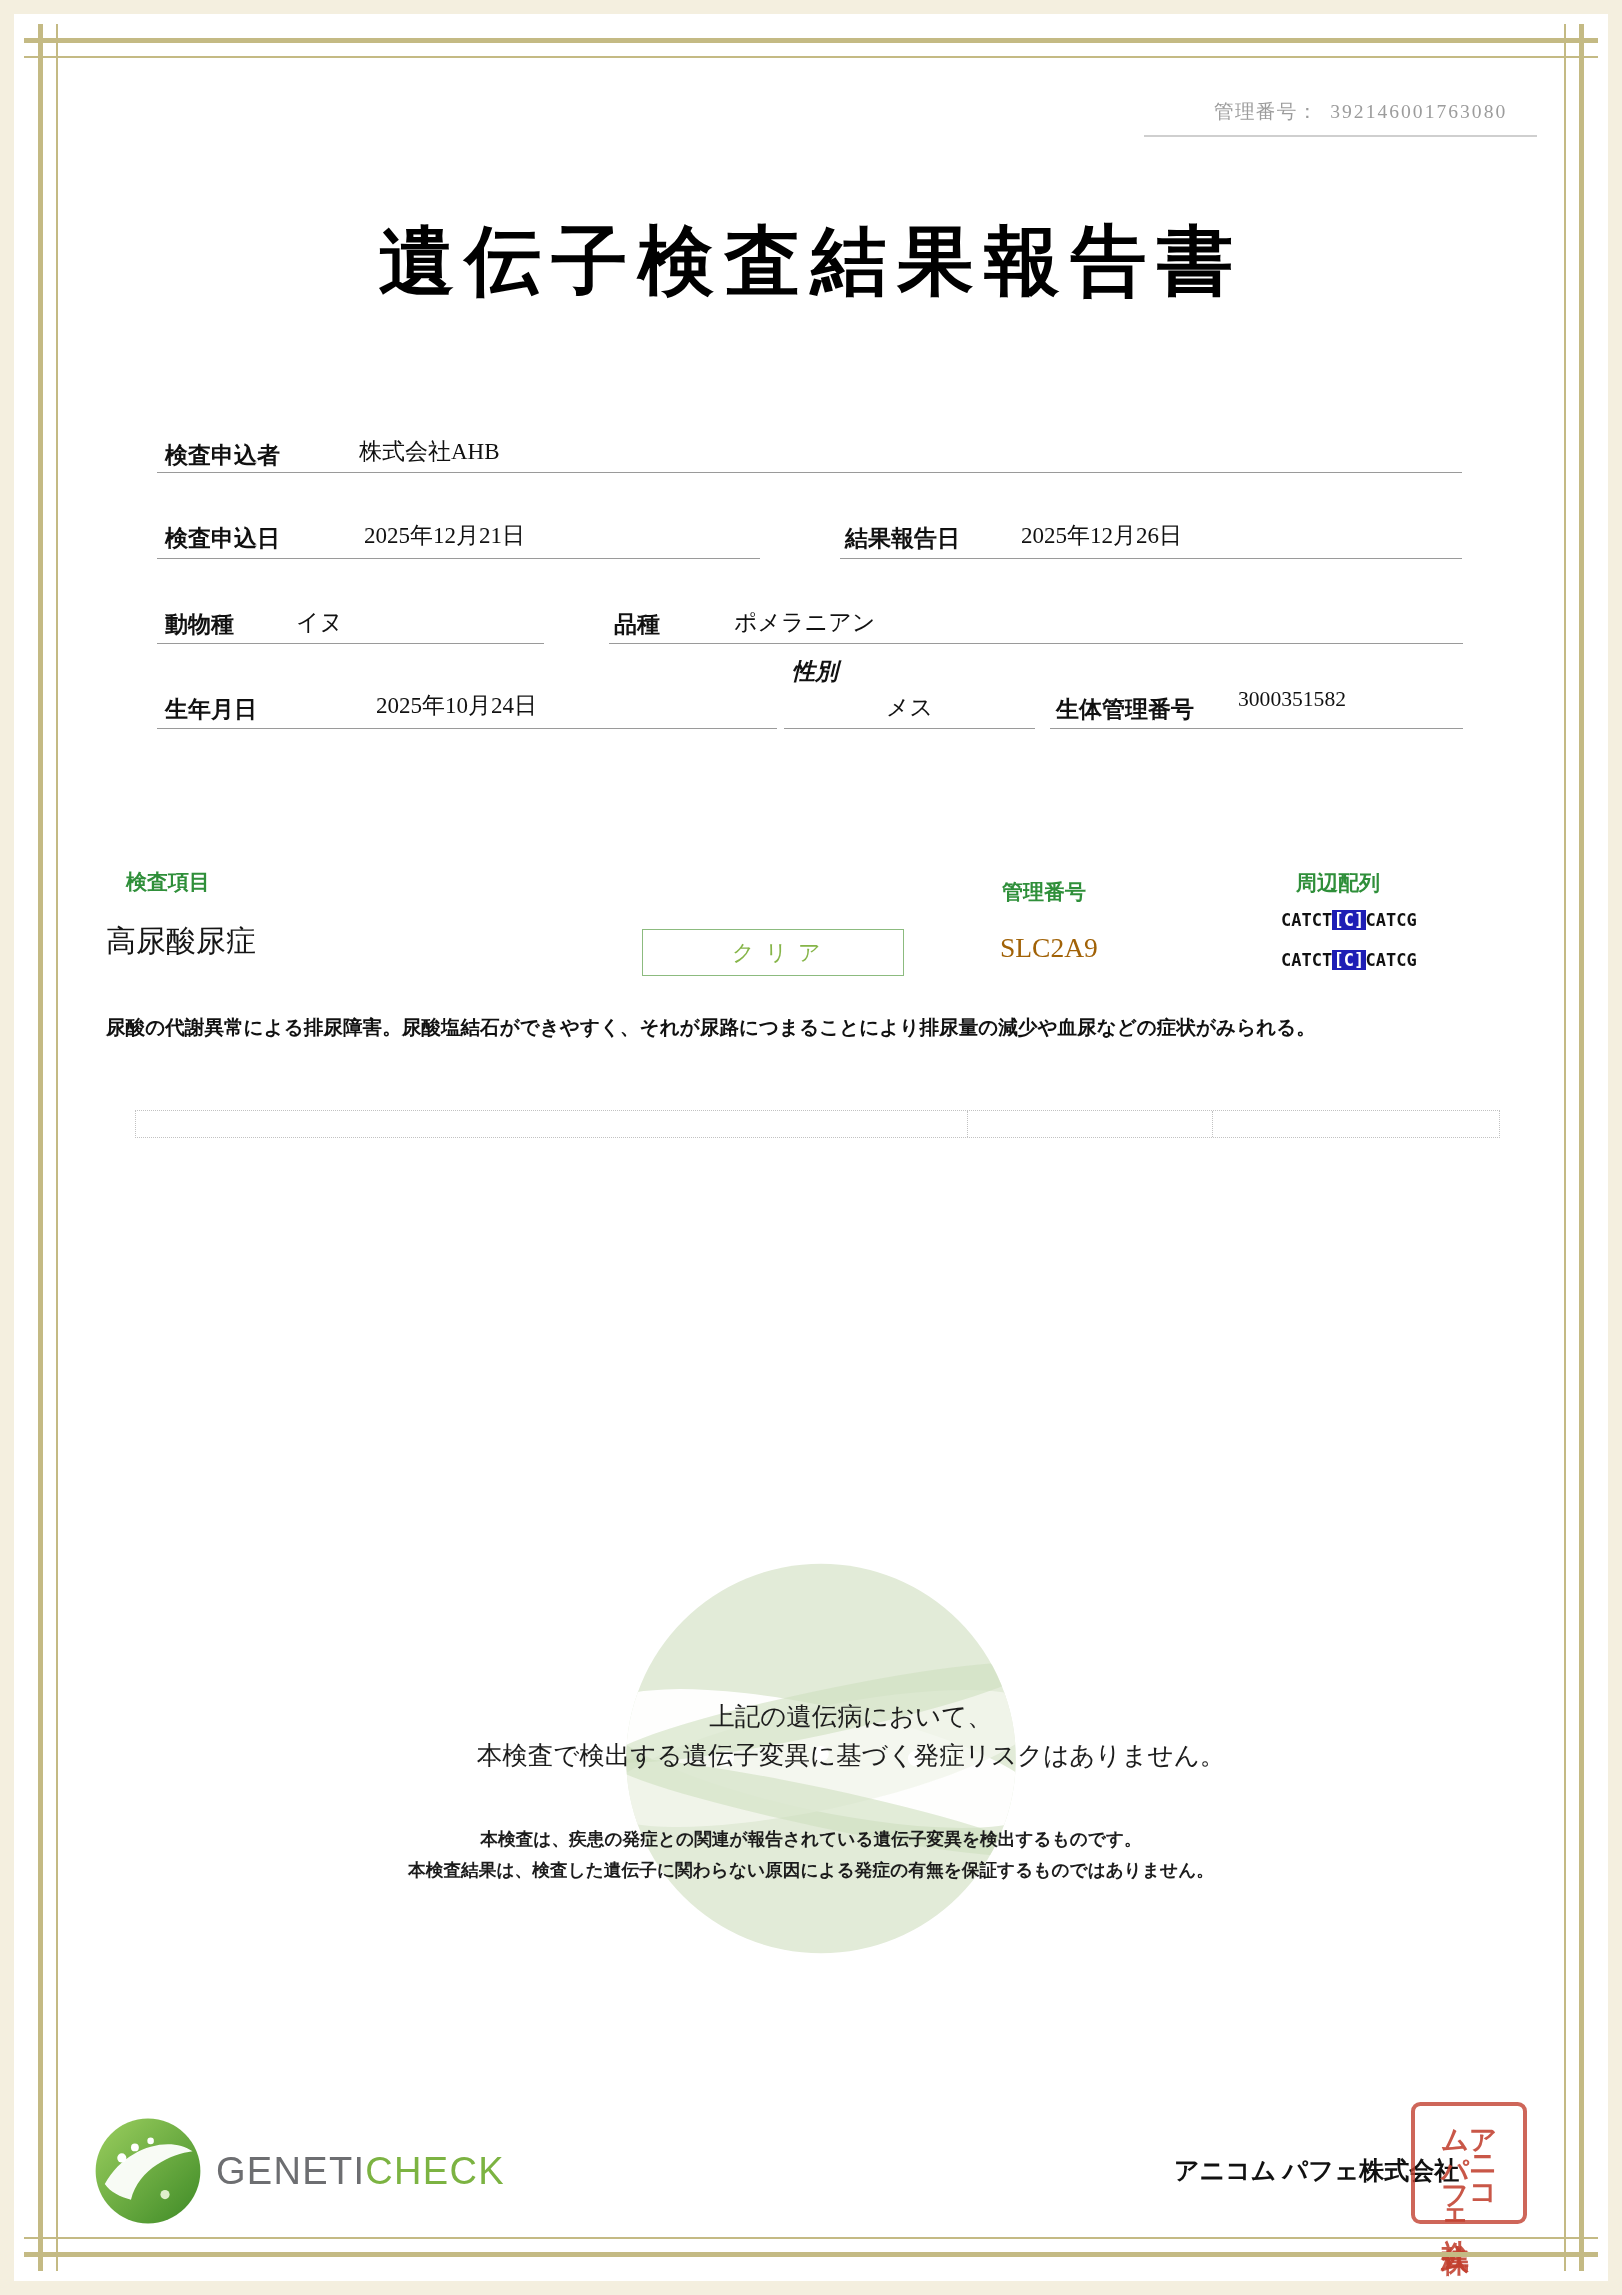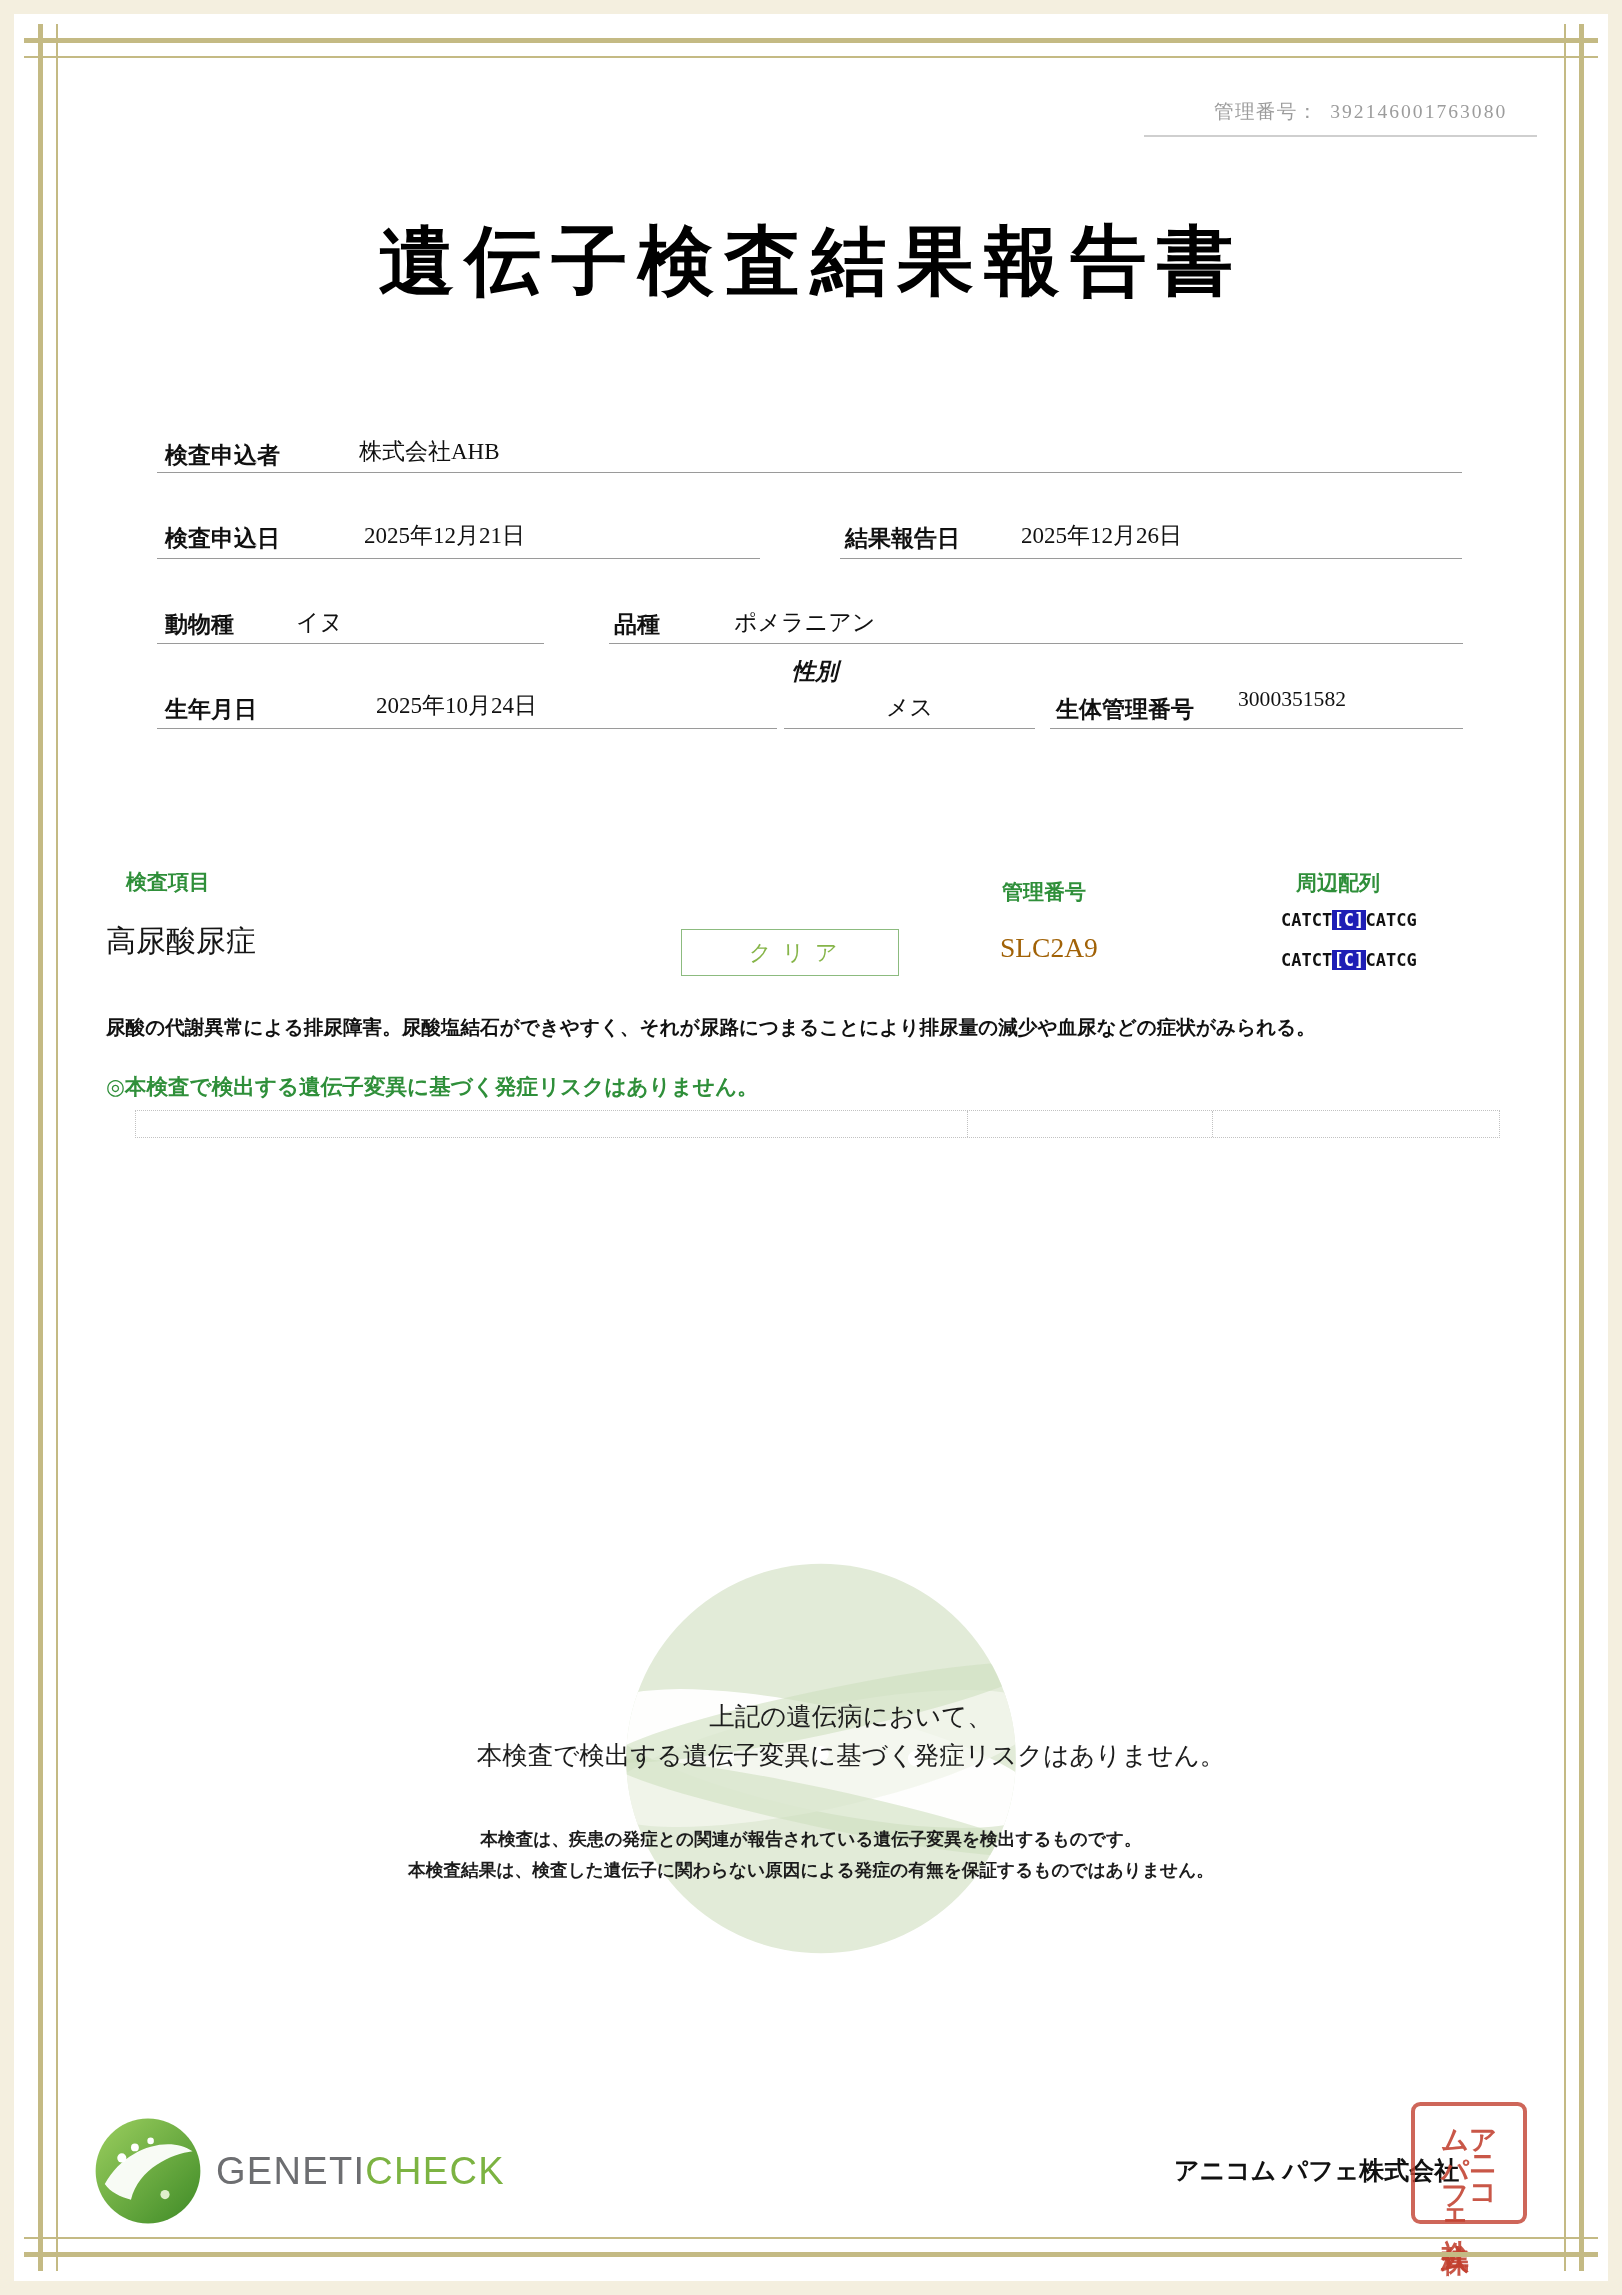--- a/index.html
+++ b/index.html
@@ -26,21 +26,21 @@
   .mgmt-line { left:1144px; top:135px; width:393px; border-bottom:2px solid #cfcfcf; }
 
   .title { top:211px; left:0; width:100%; text-align:center; font-size:76px; font-weight:700; letter-spacing:10.5px; color:#000; }
 
   .lbl { font-size:23px; font-weight:700; color:#111; }
   .val { font-size:23px; color:#111; }
   .uline { border-bottom:1.3px solid #9a9a9a; height:0; }
 
   .hdr-green { font-size:21px; font-weight:700; color:#2f8f3a; }
   .disease { font-size:30px; color:#151515; }
-  .badge { left:681px; top:929px; width:218px; height:47px; border:1.3px solid #8cbb7f;
+  .badge { left:642px; top:929px; width:262px; height:47px; border:1.3px solid #8cbb7f;
            display:flex; align-items:center; justify-content:center;
            color:#86b549; font-size:22px; letter-spacing:10.5px; padding-left:17px; }
   .gene { font-size:27.5px; color:#a16207; }
   .seq { font-family:"DejaVu Sans Mono",monospace; font-size:17px; font-weight:700; color:#111; }
   .seq .allele { background:#1d1db5; color:#ffffff; padding:0 1.3px; }
   .desc { font-size:19.6px; font-weight:700; width:1420px; line-height:1.4; color:#111; }
   .risk { font-size:21.6px; font-weight:700; color:#2f8f3a; }
 
   .dotted-box { left:135px; top:1110px; width:1365px; height:27.5px; border:1.3px dotted #c2c2c2; }
   .dotted-box .div1, .dotted-box .div2 { position:absolute; top:0; bottom:0; border-left:1.3px dotted #c2c2c2; }
@@ -137,21 +137,20 @@
   <div class="abs hdr-green" style="left:1296px; top:869px;">周辺配列</div>
 
   <div class="abs disease" style="left:106px; top:921px;">高尿酸尿症</div>
   <div class="abs badge">クリア</div>
   <div class="abs gene" style="left:1000px; top:932px;">SLC2A9</div>
 
   <div class="abs seq" style="left:1281px; top:910px;"><span>CATCT</span><span class="allele">[C]</span><span>CATCG</span></div>
   <div class="abs seq" style="left:1281px; top:950px;"><span>CATCT</span><span class="allele">[C]</span><span>CATCG</span></div>
 
   <div class="abs desc" style="left:106px; top:1014px;">尿酸の代謝異常による排尿障害。尿酸塩結石ができやすく、それが尿路につまることにより排尿量の減少や血尿などの症状がみられる。</div>
-  <div class="abs risk" style="left:106px; top:1072px;">◎本検査で検出する遺伝子変異に基づく発症リスクはありません。</div>
 
   <div class="abs dotted-box">
     <div class="div1"></div>
     <div class="div2"></div>
   </div>
 
   <div class="abs sumline sum-big" style="top:1699px;">上記の遺伝病において、</div>
   <div class="abs sumline sum-big" style="top:1738px;">本検査で検出する遺伝子変異に基づく発症リスクはありません。</div>
   <div class="abs sumline sum-small" style="top:1827px;">本検査は、疾患の発症との関連が報告されている遺伝子変異を検出するものです。</div>
   <div class="abs logo">

